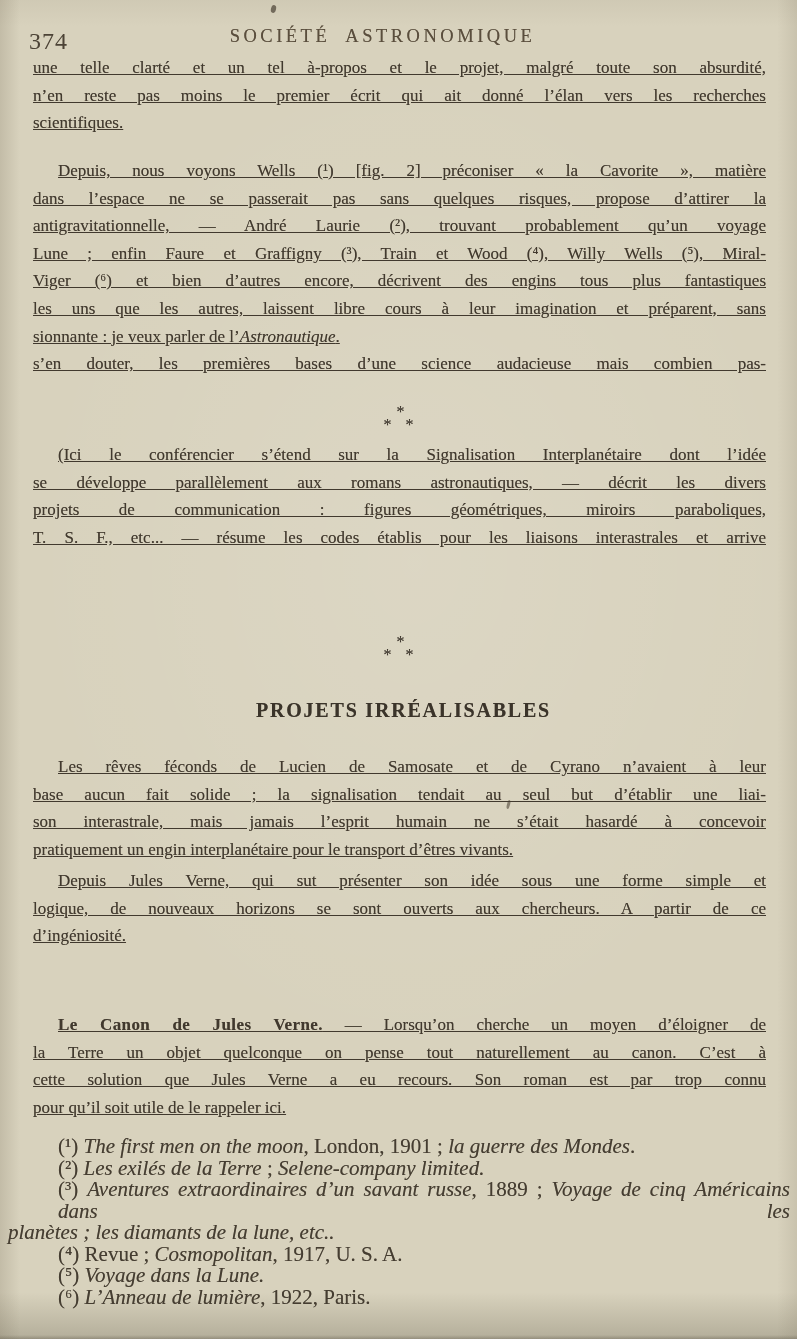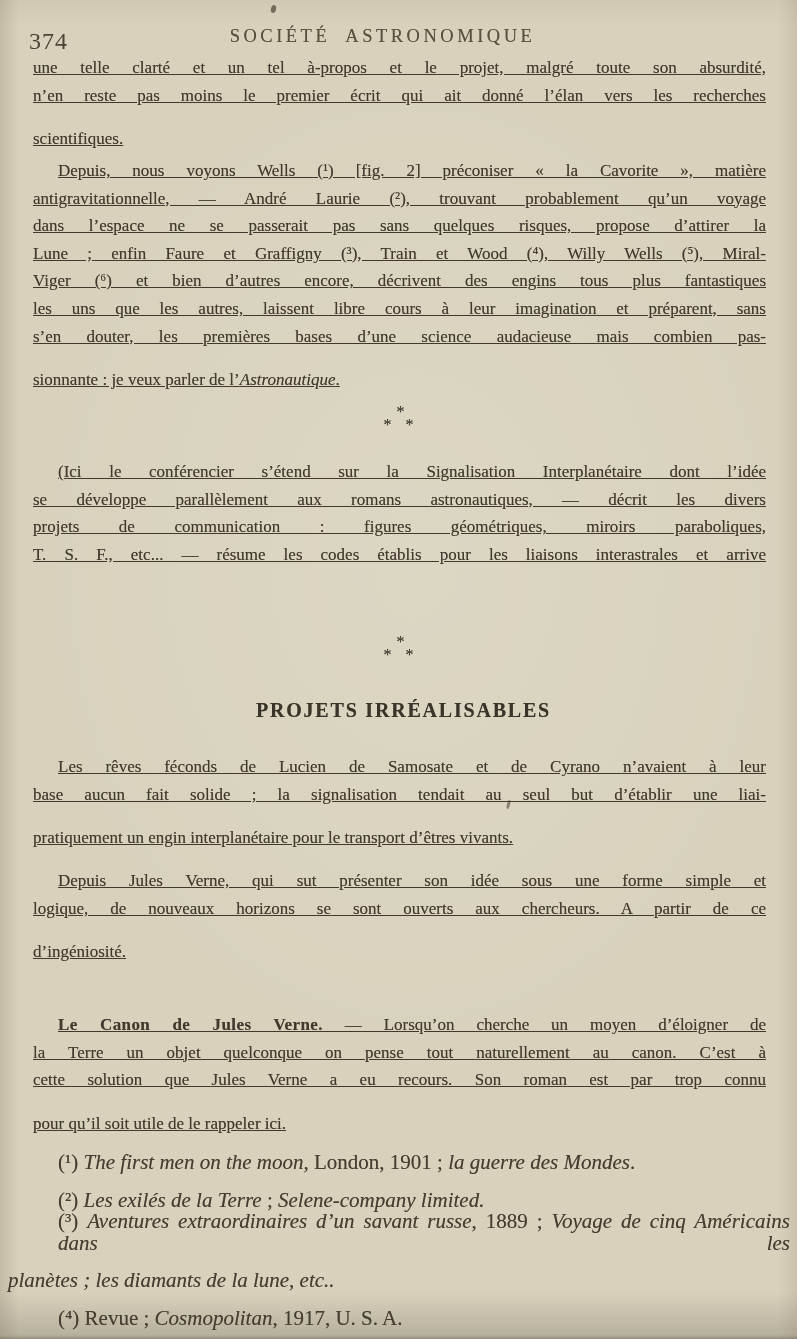--- a/index.html
+++ b/index.html
@@ -23,28 +23,28 @@
     pointer-events:none;
   }
   .header{position:absolute;top:26px;left:0;width:797px;height:26px;}
   .pagenum{position:absolute;left:29px;top:2px;font-size:24px;letter-spacing:1px;color:#4c4336;}
   .jtitle{display:block;text-align:center;font-size:18.5px;letter-spacing:3.5px;word-spacing:8px;
           color:#5a4e3d;transform:translateX(-16px);text-shadow:0 0 0.6px rgba(90,78,61,0.55);}
 
   .para{position:absolute;left:33px;width:733px;font-size:17px;line-height:27.6px;
         text-shadow:0 0 0.5px rgba(65,57,46,0.5);text-decoration:underline;}
   .line{text-align:justify;text-align-last:justify;white-space:normal;}
-  .line.end{text-align-last:left;margin-top:16px;}
+  .line.end{text-align-last:left;}
   .line.ind{padding-left:25px;}
   .i{font-style:italic;}
   .b{font-weight:bold;letter-spacing:0.4px;margin-top:23px;}
 
   .p1{top:54px;}
   .p2{top:157px;}
-  .p3{top:458px;}
+  .p3{top:441px;}
   .p4{top:753px;}
   .p5{top:867px;}
   .p6{top:1011px;}
 
   .asterism{position:absolute;left:0;width:797px;text-align:center;color:#3f382f;
             text-shadow:0 0 0.5px rgba(65,57,46,0.6);}
   .ast1{top:407px;}
   .ast2{top:637px;}
   .ast-top{font-size:16px;line-height:10px;transform:translateX(2px);}
   .ast-row{font-size:16px;line-height:16px;}
@@ -75,27 +75,27 @@
   <div class="speck speck1"></div>
   <div class="speck speck2"></div>
 
   <div class="para p1">
       <div class="line"><span>une telle clarté et un tel à-propos et le projet, malgré toute son absurdité,</span></div>
       <div class="line"><span>n’en reste pas moins le premier écrit qui ait donné l’élan vers les recherches</span></div>
       <div class="line end"><span>scientifiques.</span></div>
     </div>
   <div class="para p2">
       <div class="line ind"><span>Depuis, nous voyons Wells (¹) [fig. 2] préconiser « la Cavorite », matière</span></div>
+      <div class="line"><span>dans l’espace ne se passerait pas sans quelques risques, propose d’attirer la</span></div>
       <div class="line"><span>antigravitationnelle, — André Laurie (²), trouvant probablement qu’un voyage</span></div>
-      <div class="line"><span>dans l’espace ne se passerait pas sans quelques risques, propose d’attirer la</span></div>
       <div class="line"><span>Lune ; enfin Faure et Graffigny (³), Train et Wood (⁴), Willy Wells (⁵), Miral-</span></div>
       <div class="line"><span>Viger (⁶) et bien d’autres encore, décrivent des engins tous plus fantastiques</span></div>
       <div class="line"><span>les uns que les autres, laissent libre cours à leur imagination et préparent, sans</span></div>
+      <div class="line end"><span>sionnante : je veux parler de l’</span><span class="i">Astronautique</span><span>.</span></div>
       <div class="line"><span>s’en douter, les premières bases d’une science audacieuse mais combien pas-</span></div>
-      <div class="line end"><span>sionnante : je veux parler de l’</span><span class="i">Astronautique</span><span>.</span></div>
     </div>
 
   <div class="asterism ast1">
     <div class="ast-top"><span>*</span></div>
     <div class="ast-row"><span>*</span><span>*</span></div>
   </div>
 
   <div class="para p3">
       <div class="line ind"><span>(Ici le conférencier s’étend sur la Signalisation Interplanétaire dont l’idée</span></div>
       <div class="line"><span>se développe parallèlement aux romans astronautiques, — décrit les divers</span></div>
@@ -106,20 +106,21 @@
   <div class="asterism ast2">
     <div class="ast-top"><span>*</span></div>
     <div class="ast-row"><span>*</span><span>*</span></div>
   </div>
 
   <div class="heading">PROJETS IRRÉALISABLES</div>
 
   <div class="para p4">
       <div class="line ind"><span>Les rêves féconds de Lucien de Samosate et de Cyrano n’avaient à leur</span></div>
       <div class="line"><span>base aucun fait solide ; la signalisation tendait au seul but d’établir une liai-</span></div>
+      <div class="line"><span>son interastrale, mais jamais l’esprit humain ne s’était hasardé à concevoir</span></div>
       <div class="line end"><span>pratiquement un engin interplanétaire pour le transport d’êtres vivants.</span></div>
     </div>
   <div class="para p5">
       <div class="line ind"><span>Depuis Jules Verne, qui sut présenter son idée sous une forme simple et</span></div>
       <div class="line"><span>logique, de nouveaux horizons se sont ouverts aux chercheurs. A partir de ce</span></div>
       <div class="line end"><span>d’ingéniosité.</span></div>
     </div>
   <div class="para p6">
       <div class="line ind"><span class="b">Le Canon de Jules Verne.</span><span> — Lorsqu’on cherche un moyen d’éloigner de</span></div>
       <div class="line"><span>la Terre un objet quelconque on pense tout naturellement au canon. C’est à</span></div>
@@ -127,15 +128,16 @@
       <div class="line end"><span>pour qu’il soit utile de le rappeler ici.</span></div>
     </div>
 
   <div class="fns">
       <div class="line ind end"><span>(¹) </span><span class="i">The first men on the moon</span><span>, London, 1901 ; </span><span class="i">la guerre des Mondes</span><span>.</span></div>
       <div class="line ind end"><span>(²) </span><span class="i">Les exilés de la Terre</span><span> ; </span><span class="i">Selene-company limited.</span></div>
       <div class="line ind"><span>(³) </span><span class="i">Aventures extraordinaires d’un savant russe</span><span>, 1889 ; </span><span class="i">Voyage de cinq Américains dans les</span></div>
       <div class="line end"><span class="i">planètes ; les diamants de la lune, etc..</span></div>
       <div class="line ind end"><span>(⁴) Revue ; </span><span class="i">Cosmopolitan</span><span>, 1917, U. S. A.</span></div>
       <div class="line ind end"><span>(⁵) </span><span class="i">Voyage dans la Lune.</span></div>
+      <div class="line ind end"><span>(⁶) </span><span class="i">L’Anneau de lumière</span><span>, 1922, Paris.</span></div>
     </div>
 
 </div>
 
 </body></html>

